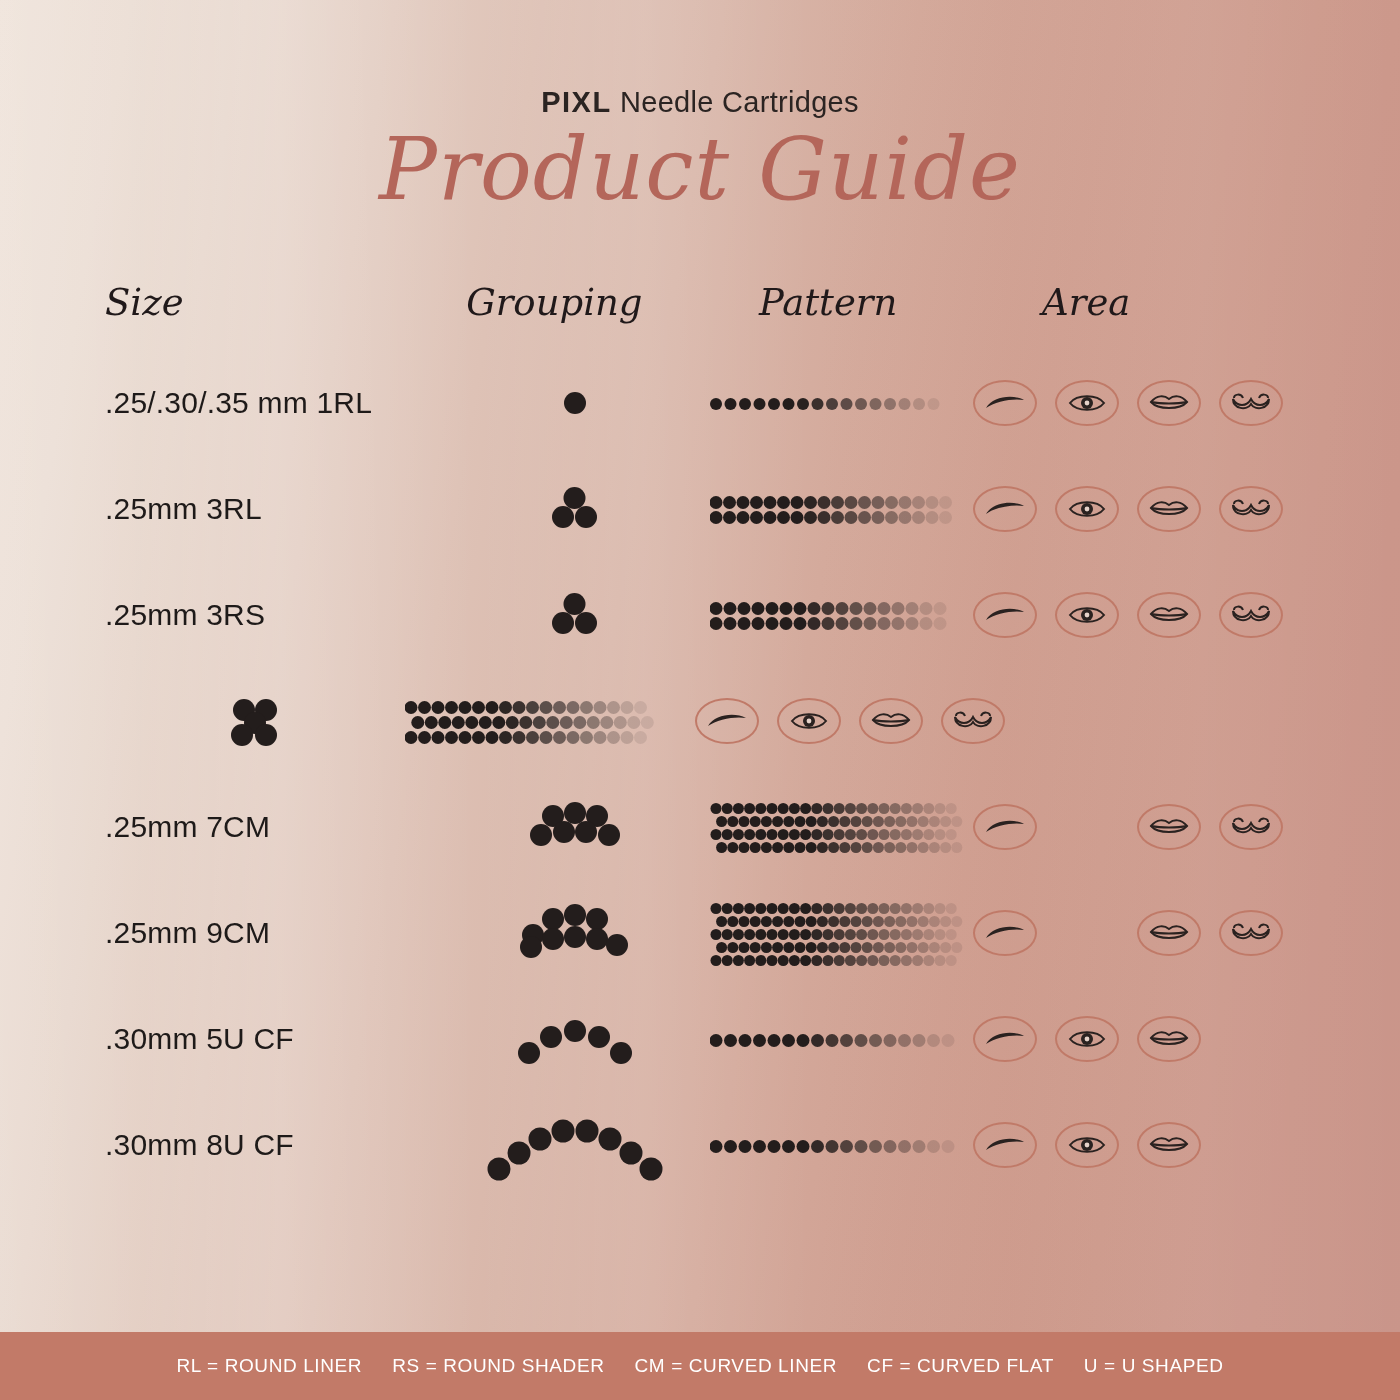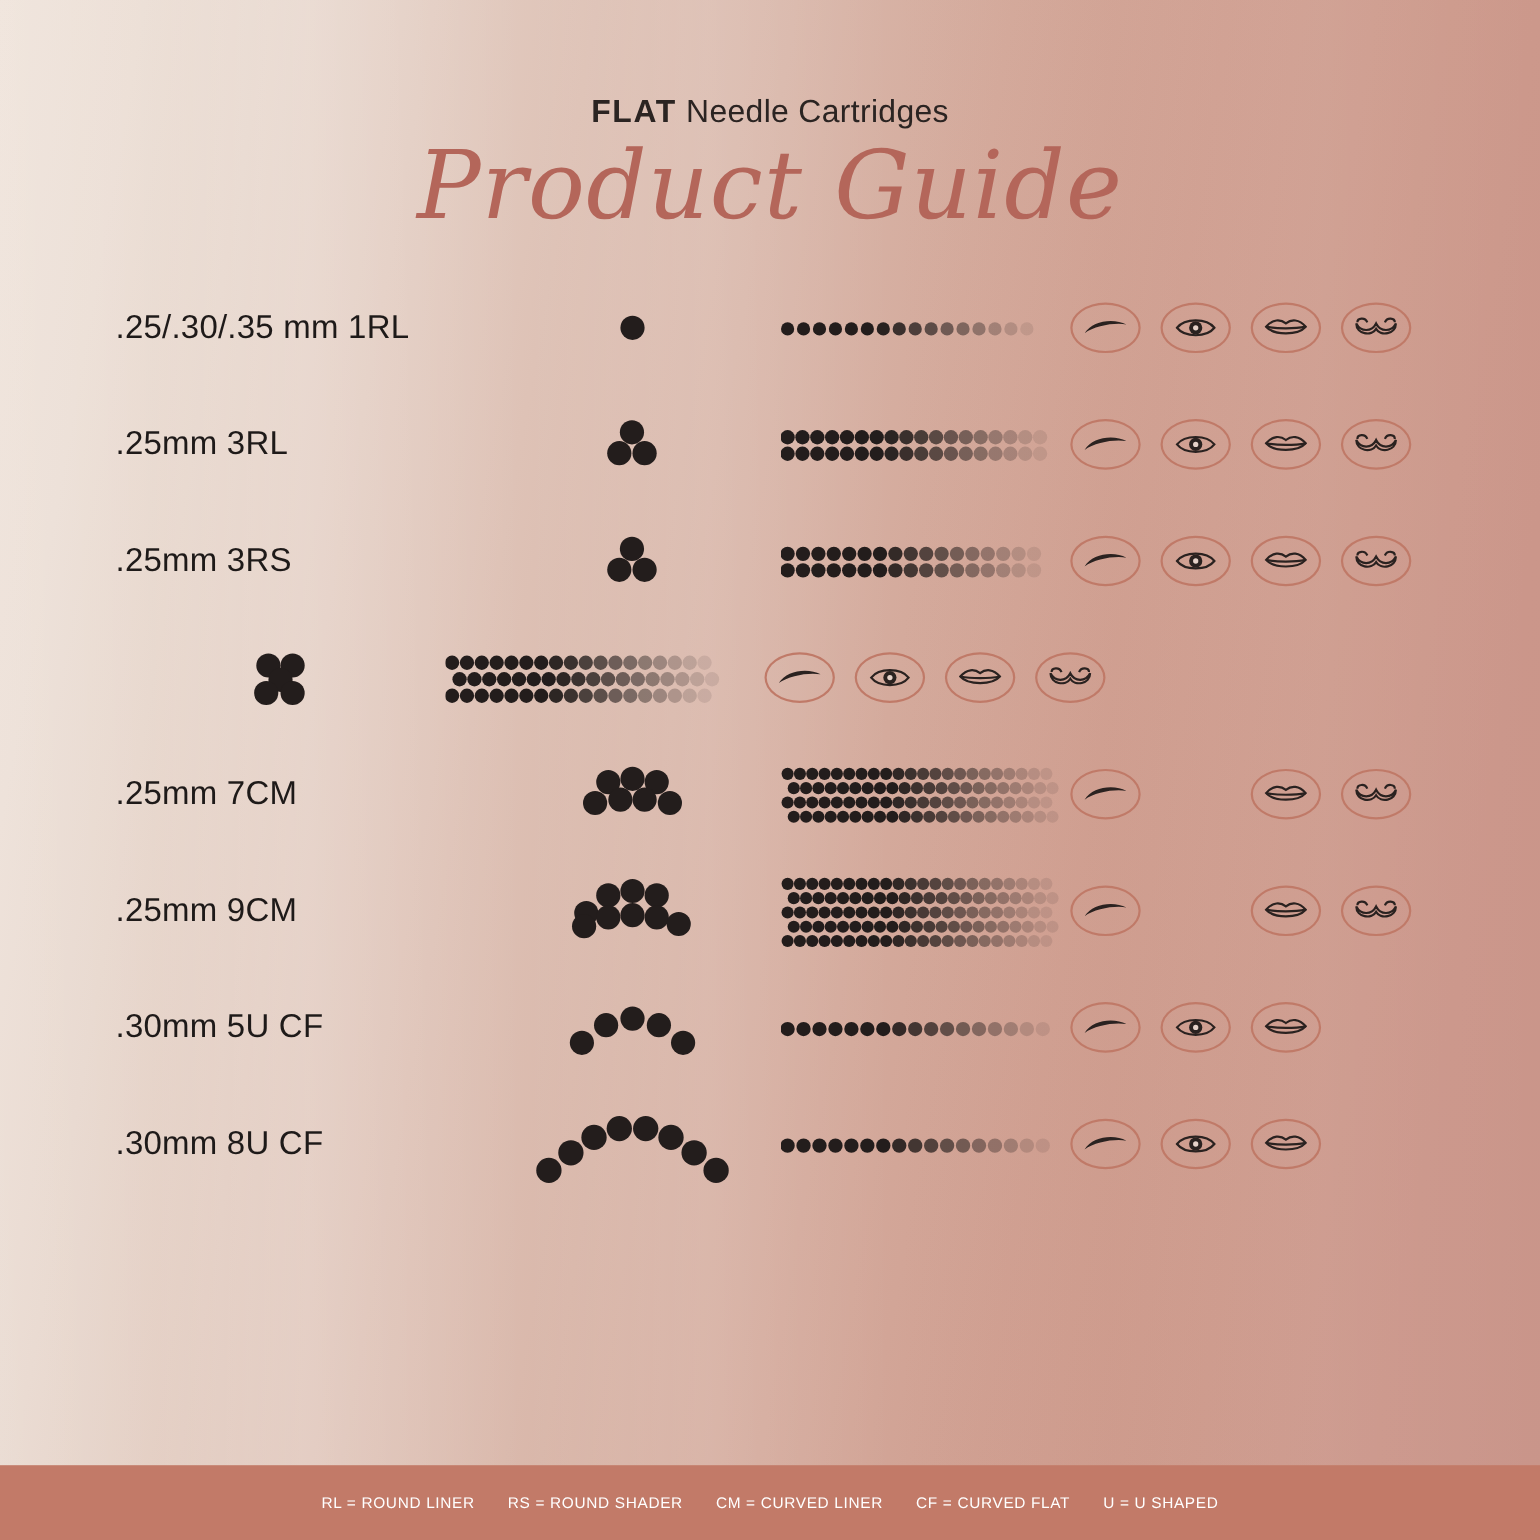--- a/index.html
+++ b/index.html
@@ -160,40 +160,46 @@
     height: 68px;
     background: #c27a68;
     display: flex;
     align-items: center;
     justify-content: center;
     gap: 30px;
     z-index: 3;
   }
   .footer-item {
     color: #ffffff;
-    font-size: 14px;
+    font-size: 19px;
     letter-spacing: 0.6px;
     white-space: nowrap;
   }
 </style>
 </head>
 <body>
 
 <div id="page">
   <div id="content">
 
     <div class="header">
       <div class="brand-line">
-        <span class="brand">FLAT</span><span> Needle Cartridges</span>
+        <span class="brand">PIXL</span><span> Needle Cartridges</span>
       </div>
       <div class="title">Product Guide</div>
     </div>
 
     <div class="table">
 
+      <div class="col-headers">
+        <div class="col-head col-size">Size</div>
+        <div class="col-head col-group">Grouping</div>
+        <div class="col-head col-pat">Pattern</div>
+        <div class="col-head col-area">Area</div>
+      </div>
 
       <div class="rows" id="rows-container">
           <div class="row">
             <div class="cell-size">.25/.30/.35 mm 1RL</div>
             <div class="cell-group">
               <svg width="30" height="30" viewBox="0 0 30 30">
                 <circle cx="15" cy="15" r="11" fill="#231d1c"></circle>
               </svg>
             </div>
             <div class="cell-pattern">

